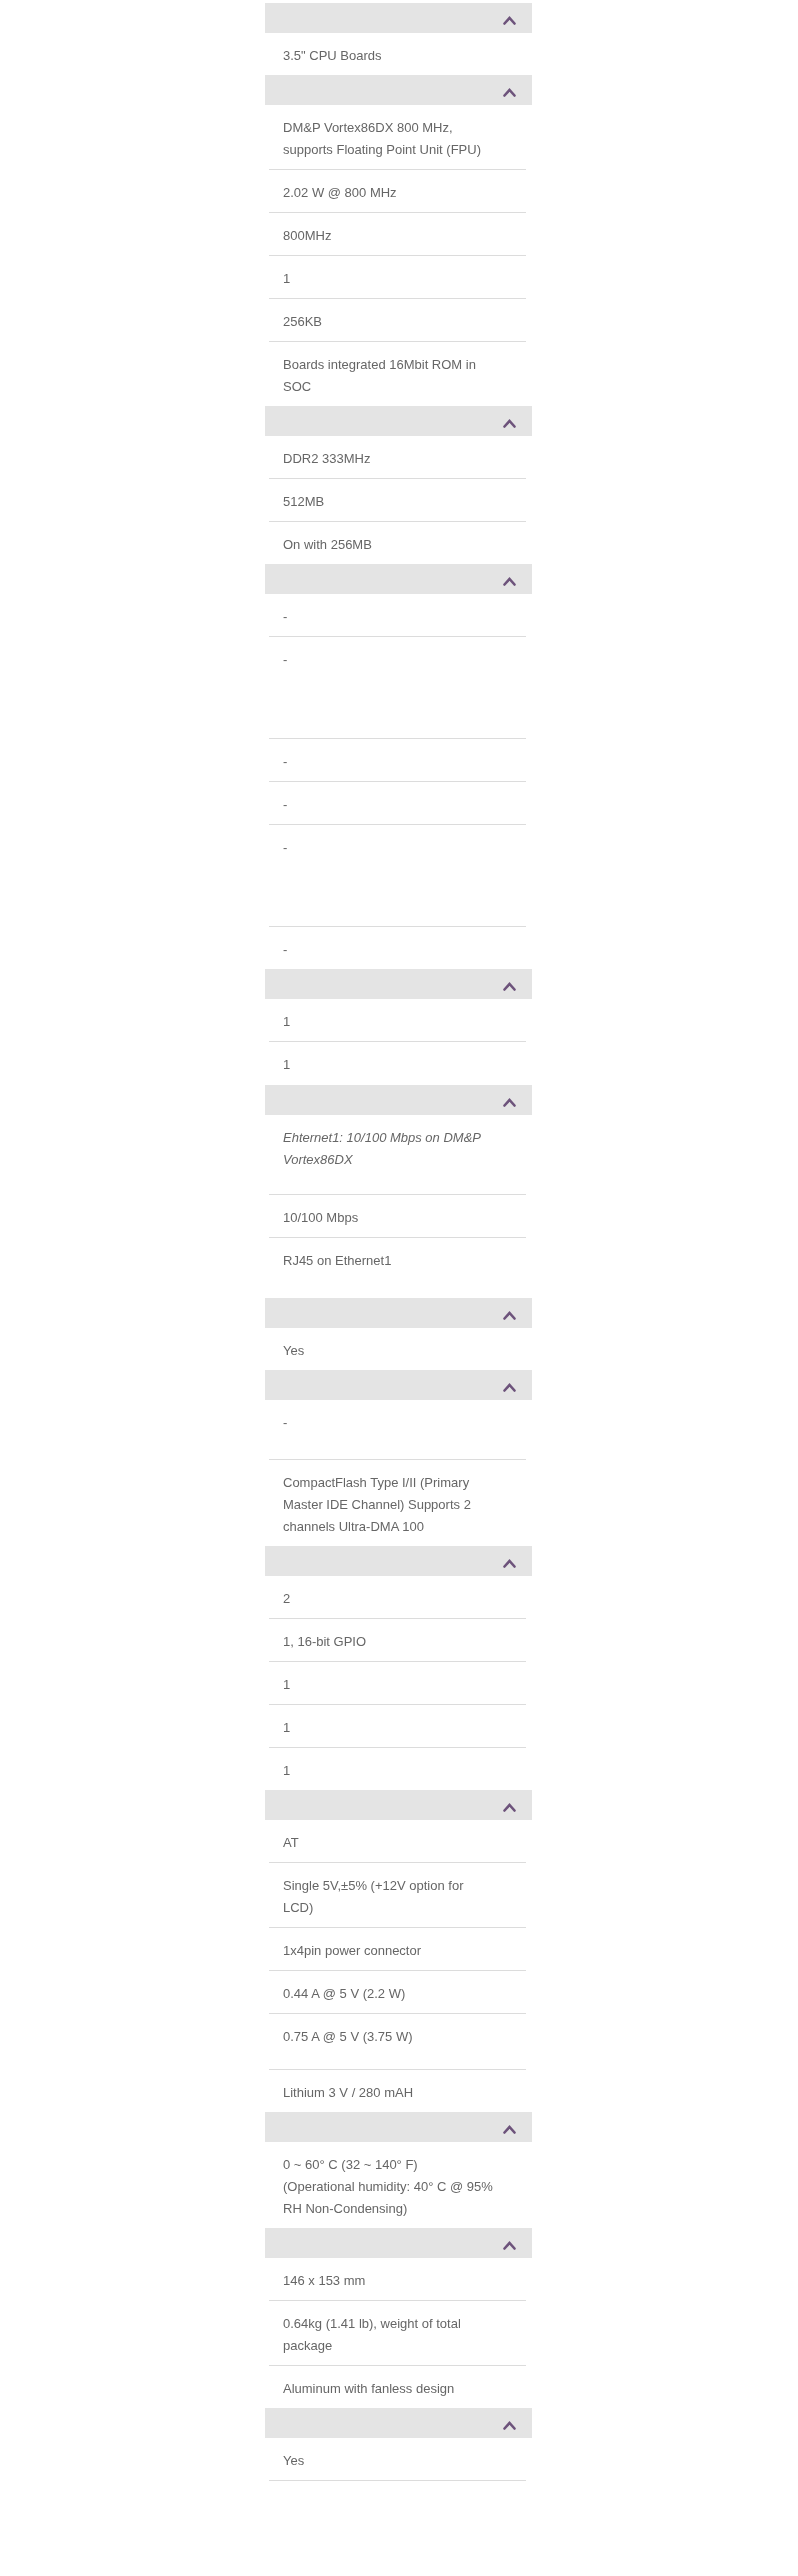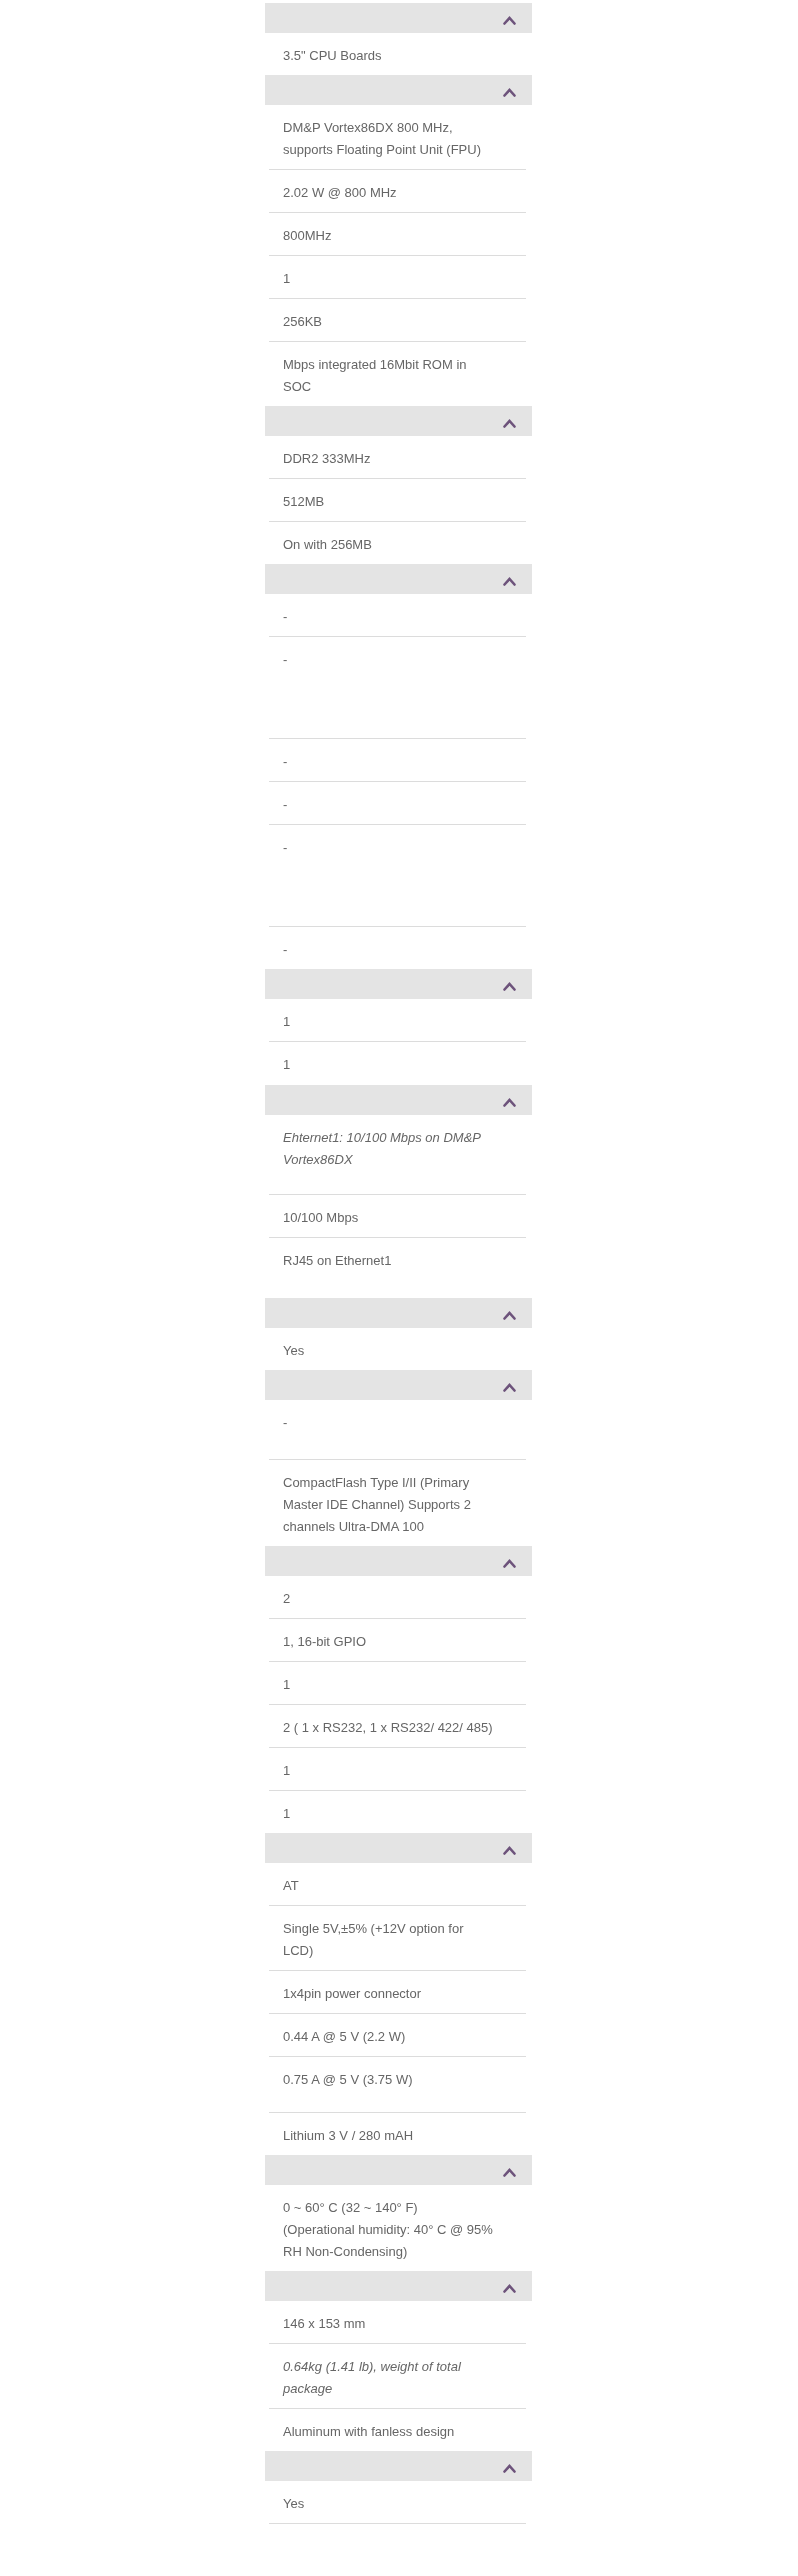--- a/index.html
+++ b/index.html
@@ -69,21 +69,21 @@
         <svg class="chevron" width="13" height="9" viewBox="0 0 13 9">
           <path d="M1.5 7.5 L6.5 2 L11.5 7.5" fill="none" stroke="#6d537b" stroke-width="2.6" stroke-linecap="round" stroke-linejoin="miter"></path>
         </svg>
       </div>
       <div class="row" style="min-height: 60px;">DM&amp;P Vortex86DX 800 MHz,
 supports Floating Point Unit (FPU)</div>
       <div class="row" style="min-height: 37px;">2.02 W @ 800 MHz</div>
       <div class="row" style="min-height: 38px;">800MHz</div>
       <div class="row" style="min-height: 38px;">1</div>
       <div class="row" style="min-height: 37px;">256KB</div>
-      <div class="row" style="min-height: 62px;">Mbps integrated 16Mbit ROM in
+      <div class="row" style="min-height: 62px;">Boards integrated 16Mbit ROM in
 SOC</div>
     </div>
     <div class="section">
       <div class="section-header">
         <svg class="chevron" width="13" height="9" viewBox="0 0 13 9">
           <path d="M1.5 7.5 L6.5 2 L11.5 7.5" fill="none" stroke="#6d537b" stroke-width="2.6" stroke-linecap="round" stroke-linejoin="miter"></path>
         </svg>
       </div>
       <div class="row" style="min-height: 36px;">DDR2 333MHz</div>
       <div class="row" style="min-height: 38px;">512MB</div>
@@ -143,21 +143,20 @@
     </div>
     <div class="section">
       <div class="section-header">
         <svg class="chevron" width="13" height="9" viewBox="0 0 13 9">
           <path d="M1.5 7.5 L6.5 2 L11.5 7.5" fill="none" stroke="#6d537b" stroke-width="2.6" stroke-linecap="round" stroke-linejoin="miter"></path>
         </svg>
       </div>
       <div class="row" style="min-height: 42px;">2</div>
       <div class="row" style="min-height: 38px;">1, 16-bit GPIO</div>
       <div class="row" style="min-height: 38px;">1</div>
-      <div class="row" style="min-height: 37px;">2 ( 1 x RS232, 1 x RS232/ 422/ 485)</div>
       <div class="row" style="min-height: 38px;">1</div>
       <div class="row" style="min-height: 39px;">1</div>
     </div>
     <div class="section">
       <div class="section-header">
         <svg class="chevron" width="13" height="9" viewBox="0 0 13 9">
           <path d="M1.5 7.5 L6.5 2 L11.5 7.5" fill="none" stroke="#6d537b" stroke-width="2.6" stroke-linecap="round" stroke-linejoin="miter"></path>
         </svg>
       </div>
       <div class="row" style="min-height: 40px;">AT</div>
@@ -178,21 +177,21 @@
 (Operational humidity: 40° C @ 95%
 RH Non-Condensing)</div>
     </div>
     <div class="section">
       <div class="section-header">
         <svg class="chevron" width="13" height="9" viewBox="0 0 13 9">
           <path d="M1.5 7.5 L6.5 2 L11.5 7.5" fill="none" stroke="#6d537b" stroke-width="2.6" stroke-linecap="round" stroke-linejoin="miter"></path>
         </svg>
       </div>
       <div class="row" style="min-height: 37px;">146 x 153 mm</div>
-      <div class="row" style="min-height: 59px; font-style: italic;">0.64kg (1.41 lb), weight of total
+      <div class="row" style="min-height: 59px;">0.64kg (1.41 lb), weight of total
 package</div>
       <div class="row" style="min-height: 41px;">Aluminum with fanless design</div>
     </div>
     <div class="section">
       <div class="section-header">
         <svg class="chevron" width="13" height="9" viewBox="0 0 13 9">
           <path d="M1.5 7.5 L6.5 2 L11.5 7.5" fill="none" stroke="#6d537b" stroke-width="2.6" stroke-linecap="round" stroke-linejoin="miter"></path>
         </svg>
       </div>
       <div class="row" style="min-height: 40px;">Yes</div>

